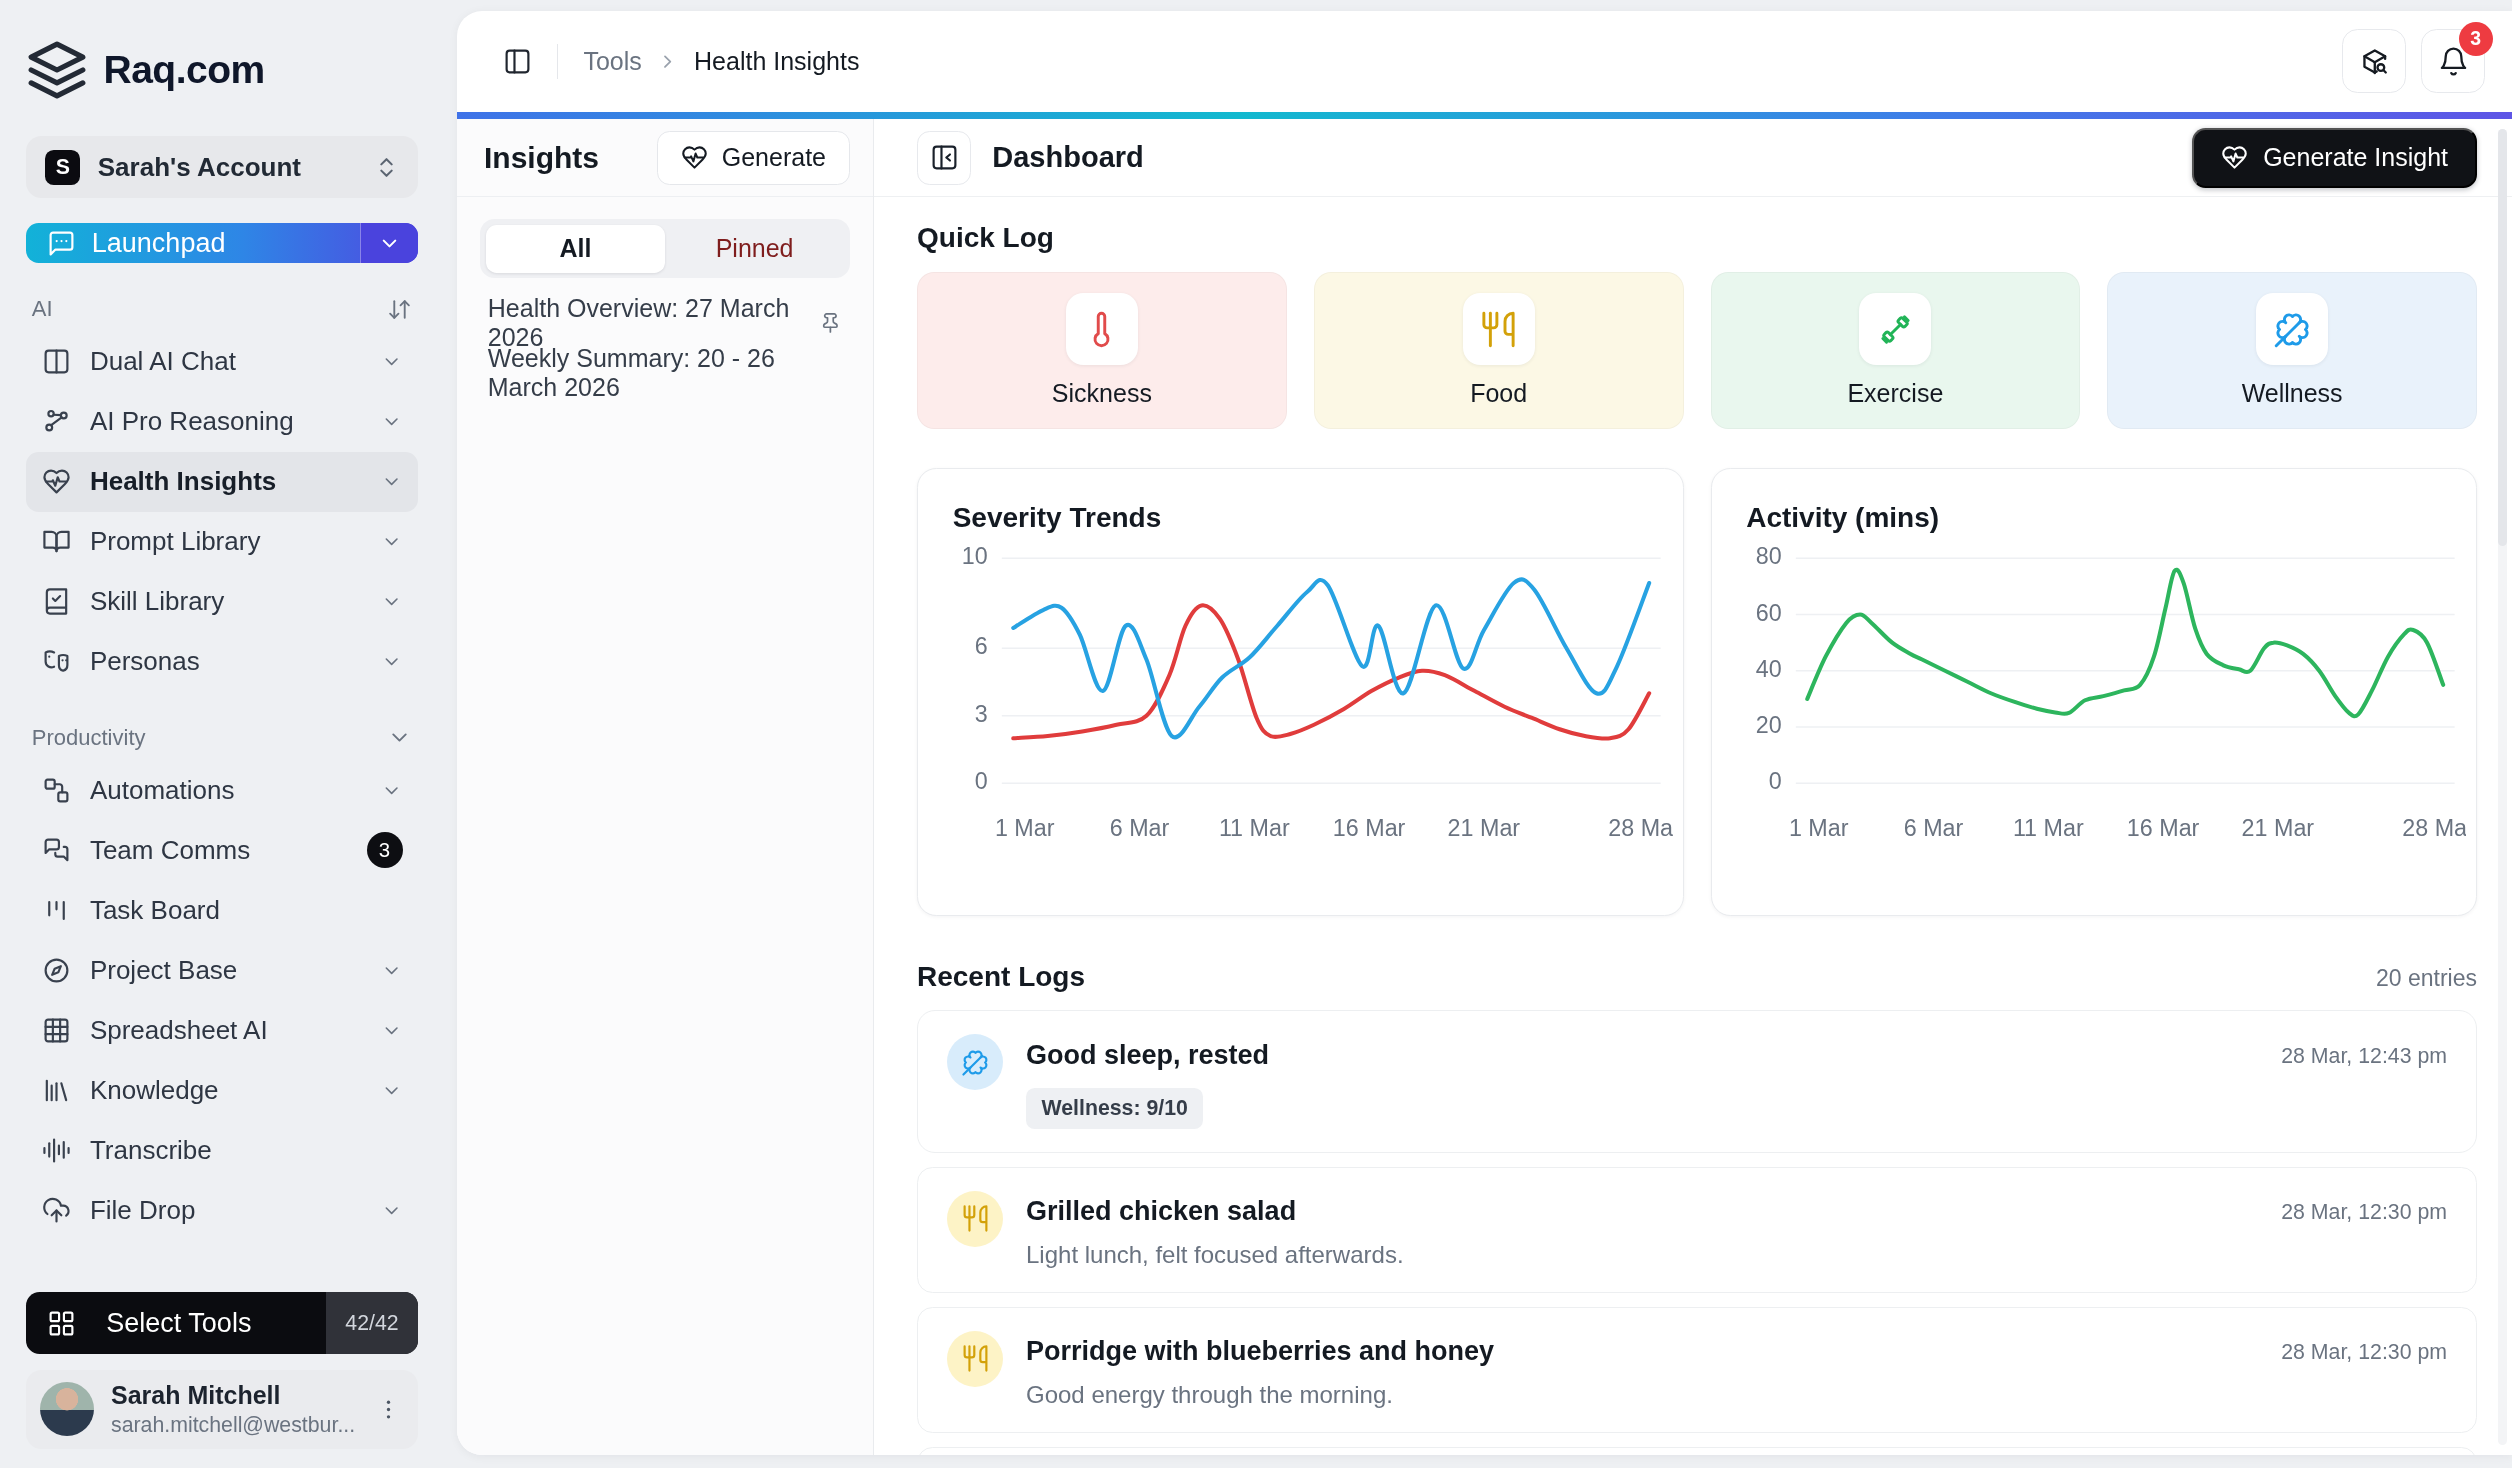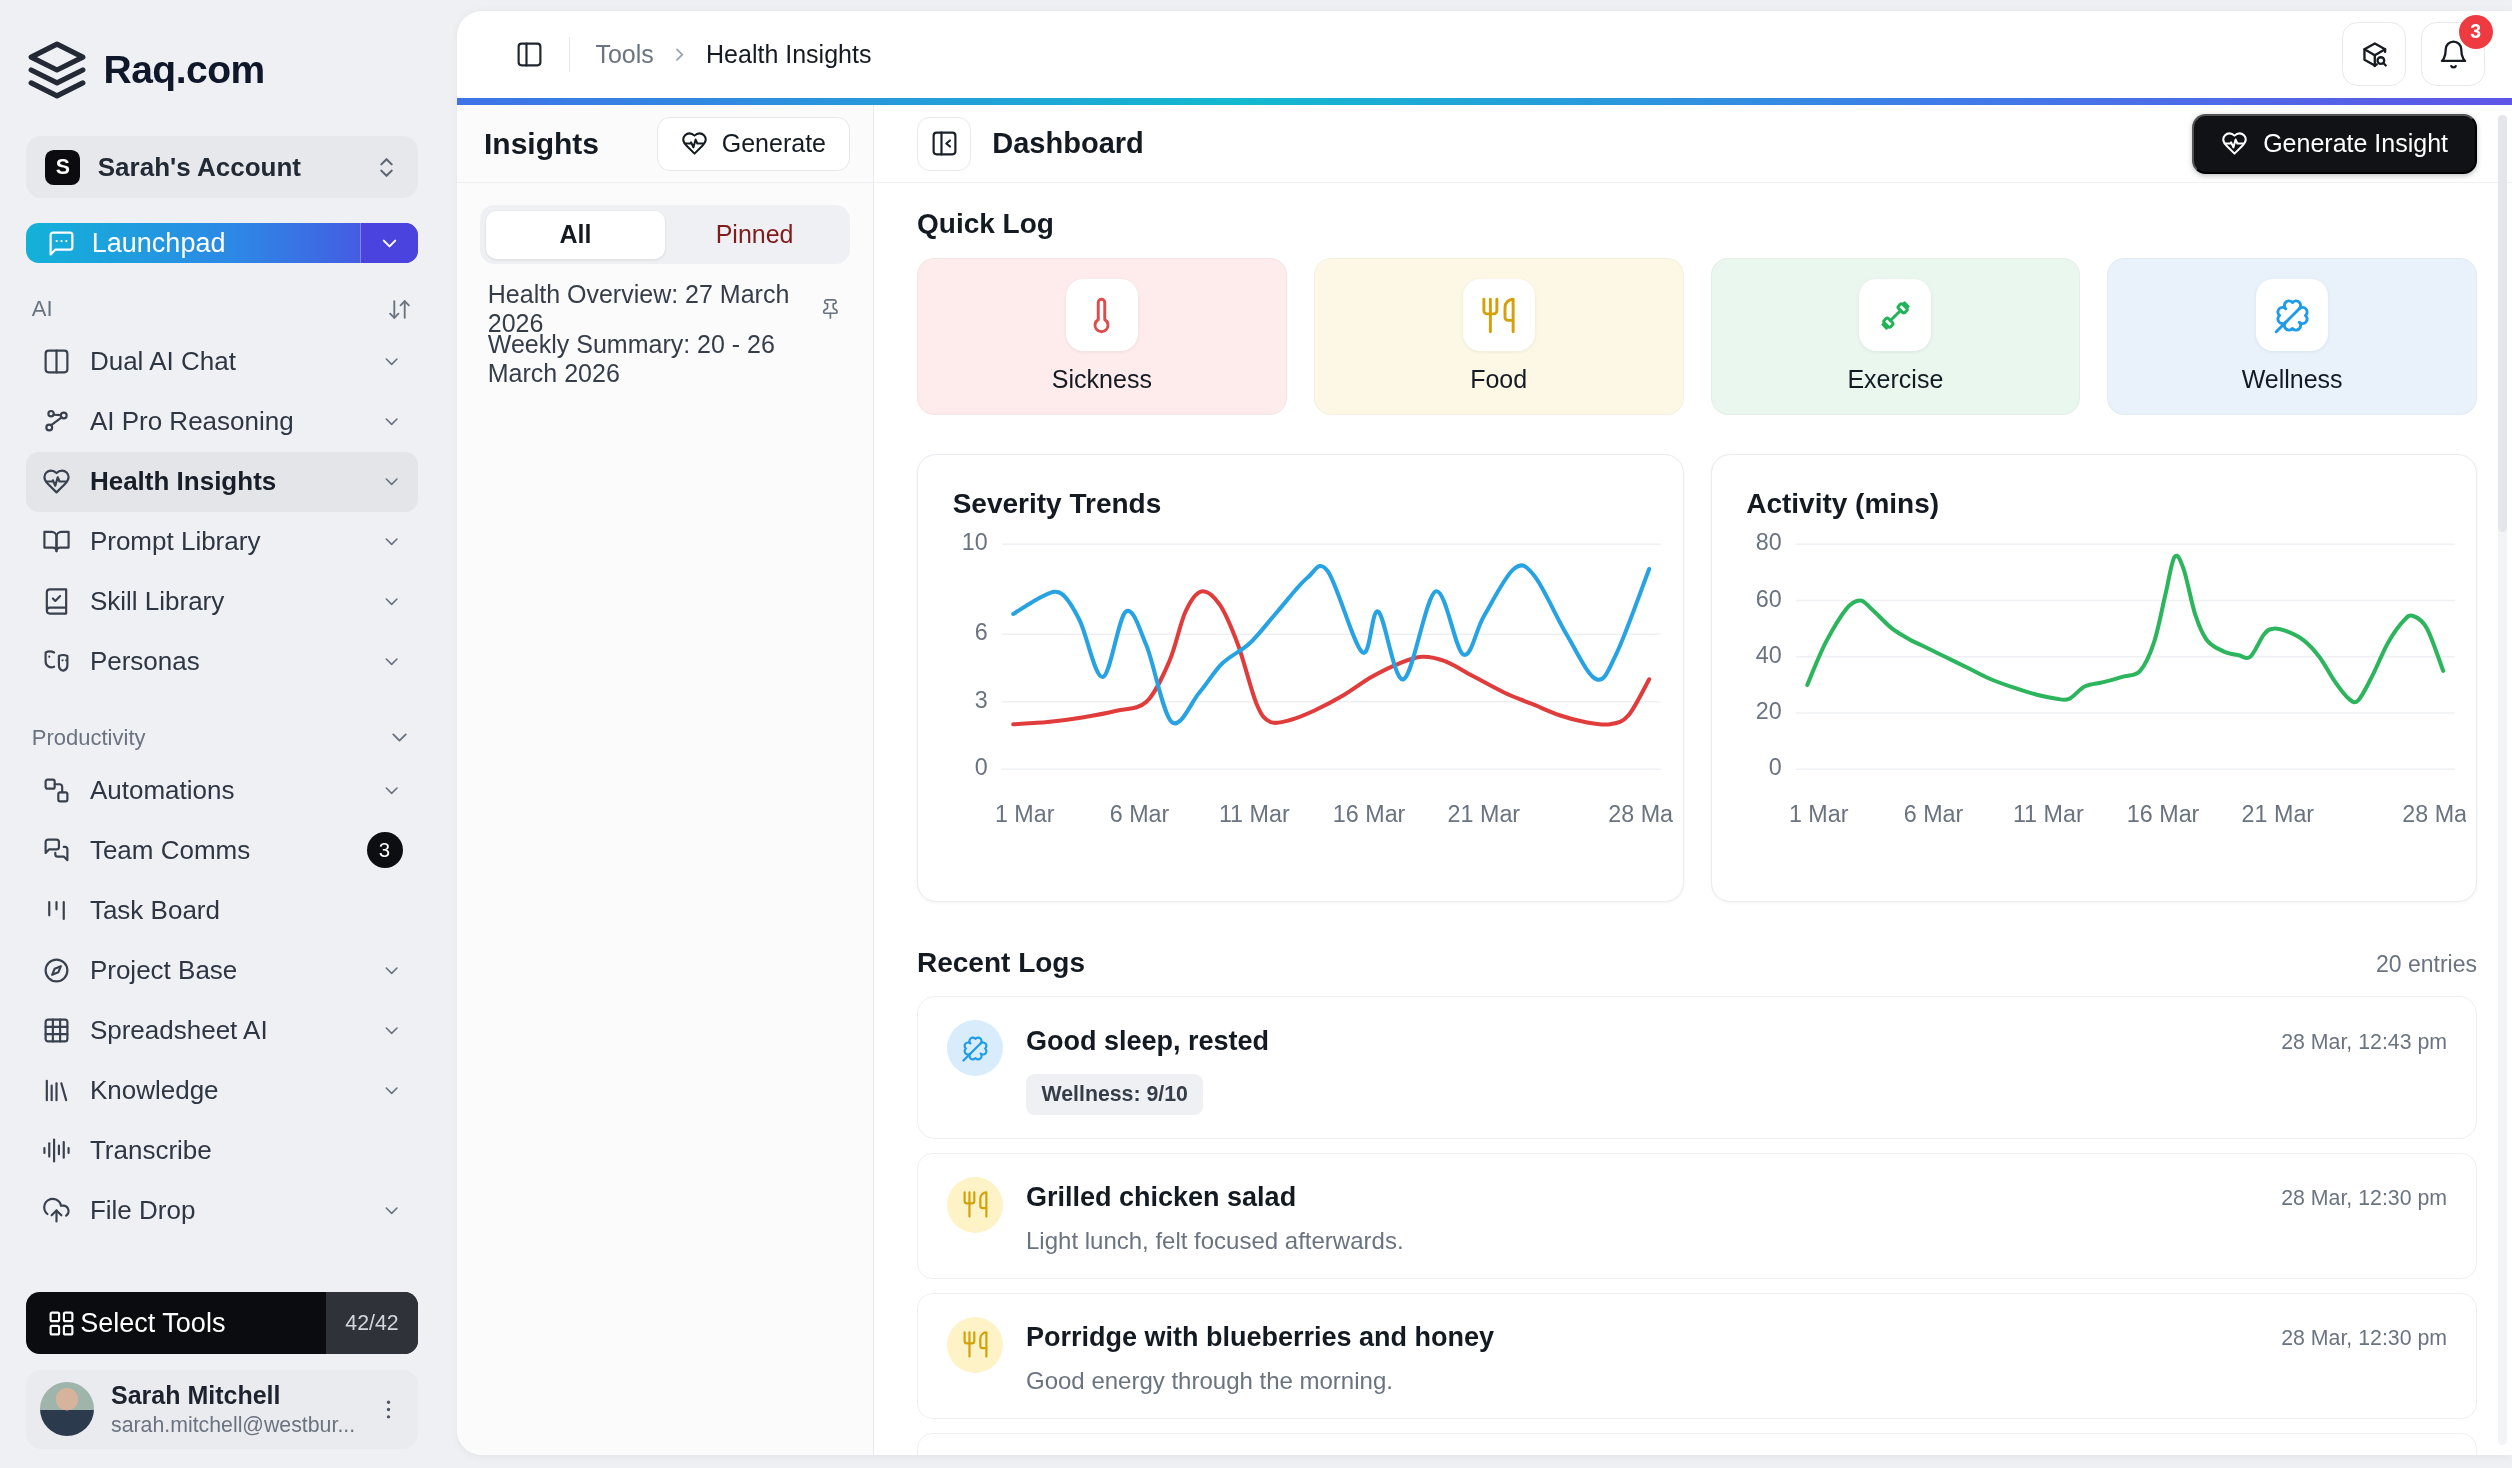--- a/index.html
+++ b/index.html
@@ -32,40 +32,40 @@
     cursor:pointer; color:#2e3643; }
   .nav-item .ic { width:29px; height:29px; color:#39414e; flex:0 0 auto; }
   .nav-item .nav-lbl { flex:1; font-size:26px; font-weight:500; }
   .nav-item.active { background:#e3e5e9; }
   .nav-item.active .nav-lbl { font-weight:600; color:#171e28; }
   .nav-badge { min-width:36px; height:36px; border-radius:50%; background:#0d0e12; color:#fff;
     font-size:20.4px; display:flex; align-items:center; justify-content:center; }
   .sidebar-bottom { margin-top:auto; }
   .select-tools { height:62px; border-radius:13.6px; overflow:hidden; display:flex; background:#0b0c10;
     color:#fff; cursor:pointer; align-items:stretch; }
-  .select-tools-main { flex:1; display:flex; align-items:center; gap:4px; padding:0 21.3px; font-size:27px; }
+  .select-tools-main { flex:1; display:flex; align-items:center; gap:30px; padding:0 21.3px; font-size:27px; }
   .select-tools-main .ic { width:29px; height:29px; }
   .select-tools-count { background:#303239; color:#d2d6dd; font-size:21.3px; display:flex;
     align-items:center; padding:0 19.4px; }
   .user-card { margin-top:15.5px; background:#eaebee; border-radius:15.5px; height:79px;
     display:flex; align-items:center; gap:17.4px; padding:0 17.4px 0 13.6px; }
   .avatar { width:54px; height:54px; border-radius:50%; flex:0 0 auto;
     background:
       radial-gradient(circle at 50% 32%, #d8b39c 0 24%, rgba(0,0,0,0) 25%),
       linear-gradient(180deg, #9fb4ab 0 52%, #2c3a4d 52%); }
   .user-meta { flex:1; min-width:0; }
   .user-name { font-size:25px; font-weight:600; color:#1c232e; }
   .user-email { font-size:21.3px; color:#6a7380; margin-top:2.9px; white-space:nowrap; }
   .user-card .ic { width:25px; height:25px; color:#4b5563; cursor:pointer; }
 
   
   .content-card { flex:1; margin-top:10.7px; height:1444px; background:#fff;
     border-top-left-radius:25px; border-bottom-left-radius:25px; overflow:hidden;
     box-shadow:0 1.9px 9.7px rgba(16,24,40,.05); display:flex; flex-direction:column; }
-  .topbar { height:87px; display:flex; align-items:center; padding:0 27px 0 50px; }
+  .topbar { height:101px; display:flex; align-items:center; padding:0 27px 0 38px; }
   .topbar .panel-btn { width:45px; height:45px; display:flex; align-items:center; justify-content:center;
     border-radius:9.7px; cursor:pointer; color:#20262f; }
   .topbar .panel-btn .ic { width:29px; height:29px; }
   .tb-divider { width:1px; height:35px; background:#e5e7eb; margin:0 25px 0 17.4px; }
   .crumb { display:flex; align-items:center; gap:15.5px; font-size:25px; }
   .crumb .parent { color:#6a7380; cursor:pointer; }
   .crumb .ic { width:21.3px; height:21.3px; color:#9aa2ad; }
   .crumb .current { color:#141a22; font-weight:500; }
   .topbar-actions { margin-left:auto; display:flex; gap:15.5px; }
   .icon-btn { width:64px; height:64px; border:1.5px solid #e7e9ed; border-radius:15.5px; background:#fff;

